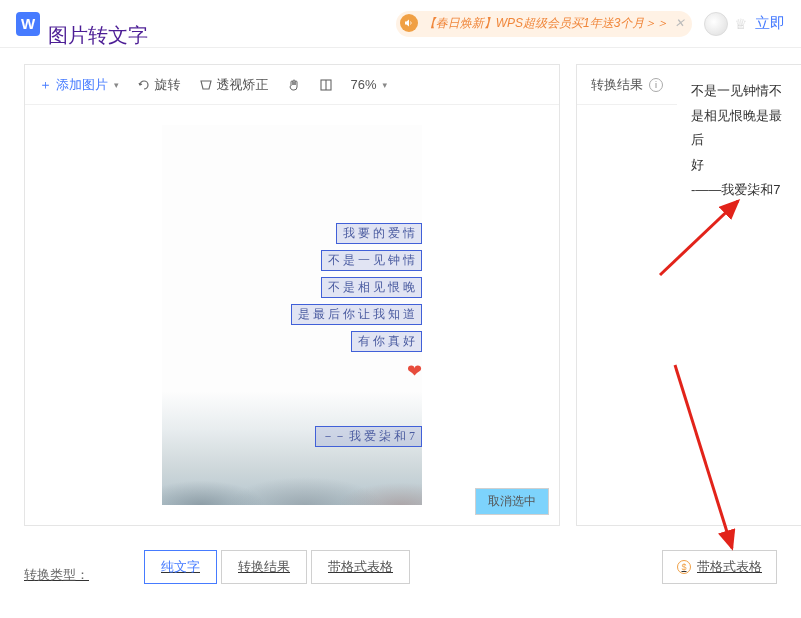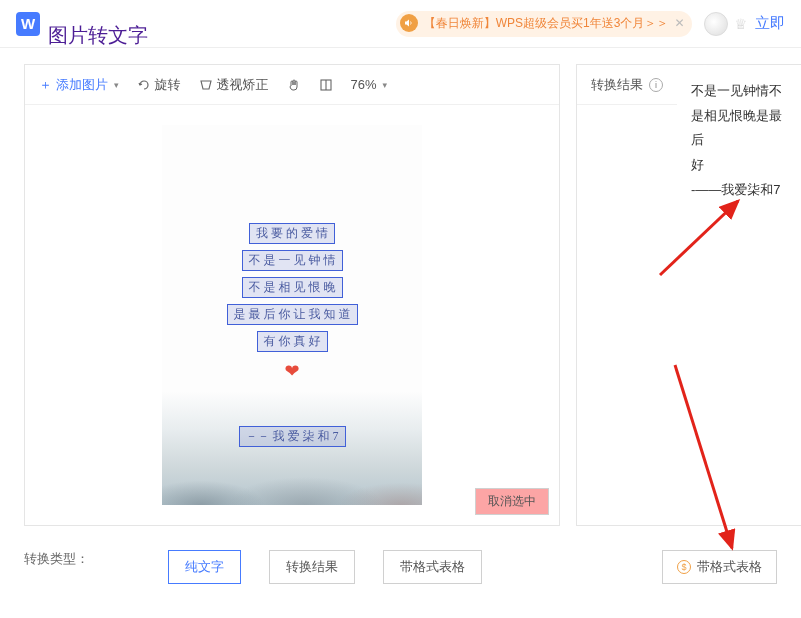--- a/index.html
+++ b/index.html
@@ -2,54 +2,54 @@
 <html><head>
   <meta charset="utf-8">
   <style>
     * { margin: 0; padding: 0; box-sizing: border-box; }
     body { font-family: "Microsoft YaHei", -apple-system, sans-serif; font-size: 13px; color: #333; background: #fff; width: 801px; height: 618px; overflow: hidden; position: relative; }
     
     .header { display: flex; align-items: center; height: 48px; padding: 0 16px; border-bottom: 1px solid #eee; }
     .app-icon { width: 24px; height: 24px; border-radius: 4px; background: #467BFF; display: flex; align-items: center; justify-content: center; color: #fff; font-weight: bold; font-size: 15px; margin-right: 8px; }
     .app-title { font-size: 20px; color: #4c1d95; margin-top: 24px; }
     .header-spacer { flex: 1; }
-    .promo { display: flex; align-items: center; background: #FFF2E5; border-radius: 14px; height: 26px; padding: 0 8px 1px 4px; font-size: 12px; color: #F0863A; cursor: pointer; }
+    .promo { display: flex; align-items: center; background: #FFF2E5; border-radius: 14px; height: 26px; padding: 0 8px 1px 4px; font-size: 12px; color: #F0863A; cursor: pointer; font-style: italic; }
     .promo-speaker { width: 18px; height: 18px; background: #F0A045; border-radius: 50%; display: flex; align-items: center; justify-content: center; margin-right: 6px; color: #fff; }
     .promo-close { margin-left: 6px; color: #bbb; }
     .avatar { width: 24px; height: 24px; border-radius: 50%; background: #f0f0f0 radial-gradient(circle at 40% 40%, #fff 0, #ddd 100%); margin-left: 12px; border: 1px solid #ddd; }
     .login-link { color: #467BFF; margin-left: 8px; font-size: 15px; }
 
     .main { display: flex; padding: 16px 0 12px 24px; gap: 16px; height: 490px; }
     
     .left-panel { width: 536px; border: 1px solid #e5e5e5; display: flex; flex-direction: column; }
     .toolbar { display: flex; align-items: center; height: 40px; padding: 0 14px; gap: 18px; border-bottom: 1px solid #f0f0f0; font-size: 13px; color: #555; }
     .tb-item { display: flex; align-items: center; gap: 4px; cursor: pointer; }
     .tb-blue { color: #467BFF; }
     .tb-icon { display: inline-flex; align-items: center; }
     .caret { font-size: 9px; margin-left: 2px; color: #888; }
     
     .canvas { flex: 1; display: flex; align-items: flex-start; justify-content: center; padding-top: 20px; position: relative; background: #fff; }
     .poem-img { width: 260px; height: 380px; background: linear-gradient(#fdfdfd 0%, #fdfdfd 70%, #e8edef 80%, #cfd8db 90%, #b5c6ce 100%); position: relative; overflow: hidden; }
-    .poem-lines { position: absolute; top: 98px; left: 0; right: 0; display: flex; flex-direction: column; align-items: center; gap: 6px; }
+    .poem-lines { position: absolute; top: 98px; left: 0; right: 0; display: flex; flex-direction: column; align-items: flex-end; gap: 6px; }
     .pline { background: rgba(65,90,190,0.15); border: 1px solid #4160D8; color: #4a5ba0; font-size: 12px; padding: 1px 6px; font-family: "KaiTi", serif; }
     .heart { color: #E74C3C; font-size: 18px; margin-top: 2px; }
     .sig-line { margin-top: 38px; background: rgba(65,90,190,0.15); border: 1px solid #4160D8; color: #4a5ba0; font-size: 12px; padding: 1px 6px; font-family: Liberation Serif, serif; }
     .mountain { position: absolute; bottom: 0; left: 0; right: 0; height: 60px; background: 
       radial-gradient(ellipse 90px 35px at 15% 100%, rgba(110,125,135,0.55) 0%, transparent 70%),
       radial-gradient(ellipse 110px 40px at 55% 100%, rgba(130,140,148,0.5) 0%, transparent 70%),
       radial-gradient(ellipse 90px 32px at 92% 100%, rgba(160,120,115,0.4) 0%, transparent 70%);
     }
-    .cancel-sel { position: absolute; right: 10px; bottom: 10px; border: 1px solid #d0d0d0; background: #fca5a5; padding: 4px 12px; font-size: 12px; cursor: pointer; color: #555; }
+    .cancel-sel { position: absolute; right: 10px; bottom: 10px; border: 1px solid #d0d0d0; background: #7dd3fc; padding: 4px 12px; font-size: 12px; cursor: pointer; color: #555; }
     
     .right-panel { flex: 1; border: 1px solid #e5e5e5; border-right: none; display: flex; flex-direction: row; }
     .rp-header { height: 40px; display: flex; align-items: center; padding: 0 14px; border-bottom: 1px solid #f0f0f0; font-size: 13px; color: #555; gap: 6px; }
     .info-icon { width: 14px; height: 14px; border: 1px solid #aaa; border-radius: 50%; display: inline-flex; align-items: center; justify-content: center; font-size: 9px; color: #888; }
     .rp-body { padding: 14px; font-size: 13px; line-height: 1.9; color: #333; position: relative; flex: 1; }
     
-    .footer { display: flex; align-items: flex-start; padding: 12px 24px 16px 24px; gap: 28px; }
+    .footer { display: flex; align-items: flex-end; padding: 12px 24px 16px 24px; gap: 4px; text-decoration: underline; }
     .ft-label { color: #666; font-size: 13px; margin-right: 4px; }
     .ft-btn { border: 1px solid #d0d0d0; background: #fff; padding: 7px 16px; font-size: 13px; cursor: pointer; color: #555; }
     .ft-btn.active { border-color: #467BFF; color: #467BFF; margin-left: 47px; }
     .ft-spacer { flex: 1; }
     .insert-btn { border: 1px solid #d0d0d0; background: #fff; padding: 7px 14px; font-size: 13px; cursor: pointer; color: #555; display: flex; align-items: center; gap: 6px; }
     .coin { width: 14px; height: 14px; border: 1px solid #F0A045; border-radius: 50%; display: inline-flex; align-items: center; justify-content: center; font-size: 9px; color: #F0A045; }
 
     .arrow { position: absolute; pointer-events: none; }
     .arrow svg { overflow: visible; }
   </style>

